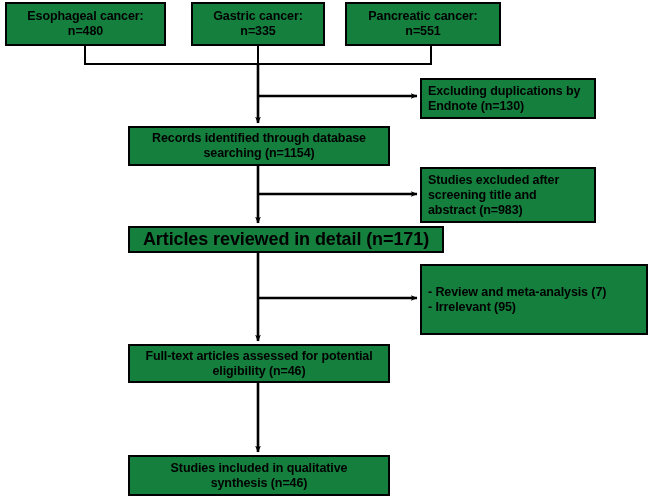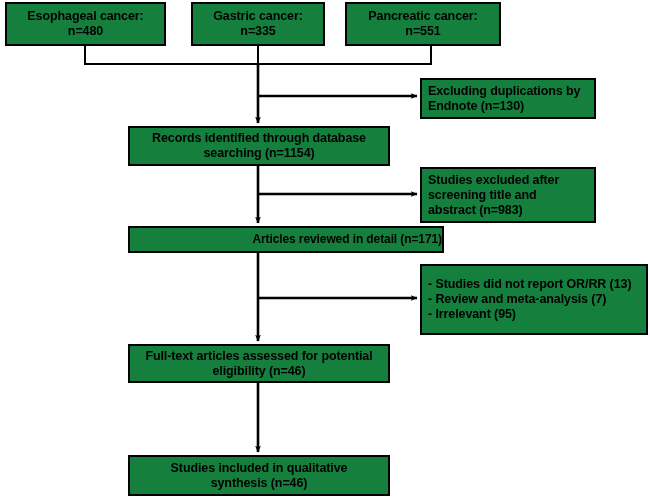--- a/index.html
+++ b/index.html
@@ -53,21 +53,21 @@
   }
   .node-box.left .line {
     padding-left: 6px;
   }
   
   #box-esophageal { left: 5px;   top: 2px;   width: 161px; height: 44px; font-size: 12.5px; }
   #box-gastric    { left: 191px; top: 2px;   width: 134px; height: 44px; font-size: 12.5px; }
   #box-pancreatic { left: 345px; top: 2px;   width: 156px; height: 44px; font-size: 12.5px; }
   
   #box-records-identified { left: 128px; top: 126px; width: 262px; height: 40px; font-size: 12.5px; }
-  #box-articles-reviewed  { left: 128px; top: 226px; width: 316px; height: 27px; font-size: 12px; align-items: flex-end; }
+  #box-articles-reviewed  { left: 128px; top: 226px; width: 316px; height: 27px; font-size: 18px; }
   #box-fulltext-assessed  { left: 128px; top: 344px; width: 262px; height: 39px; font-size: 12.5px; }
   #box-studies-included   { left: 128px; top: 455px; width: 262px; height: 41px; font-size: 12.5px; }
   
   #box-excl-duplications { left: 420px; top: 78px;  width: 176px; height: 41px; font-size: 12.5px; }
   #box-excl-screening    { left: 420px; top: 167px; width: 176px; height: 56px; font-size: 12.5px; }
   #box-excl-records      { left: 420px; top: 264px; width: 228px; height: 71px; font-size: 12.5px; }
 </style>
 </head>
 <body>
 
@@ -123,21 +123,20 @@
     <span class="line">Endnote (n=130)</span>
   </div>
 
   <div class="node-box left" id="box-excl-screening">
     <span class="line">Studies excluded after</span>
     <span class="line">screening title and</span>
     <span class="line">abstract (n=983)</span>
   </div>
 
   <div class="node-box left" id="box-excl-records">
-    <span class="line">- Studies did not report OR/RR (13)</span>
     <span class="line">- Review and meta-analysis (7)</span>
     <span class="line">- Irrelevant (95)</span>
   </div>
 
   <div class="node-box center" id="box-records-identified">
     <span class="line">Records identified through database</span>
     <span class="line">searching (n=1154)</span>
   </div>
 
   <div class="node-box center" id="box-articles-reviewed">

